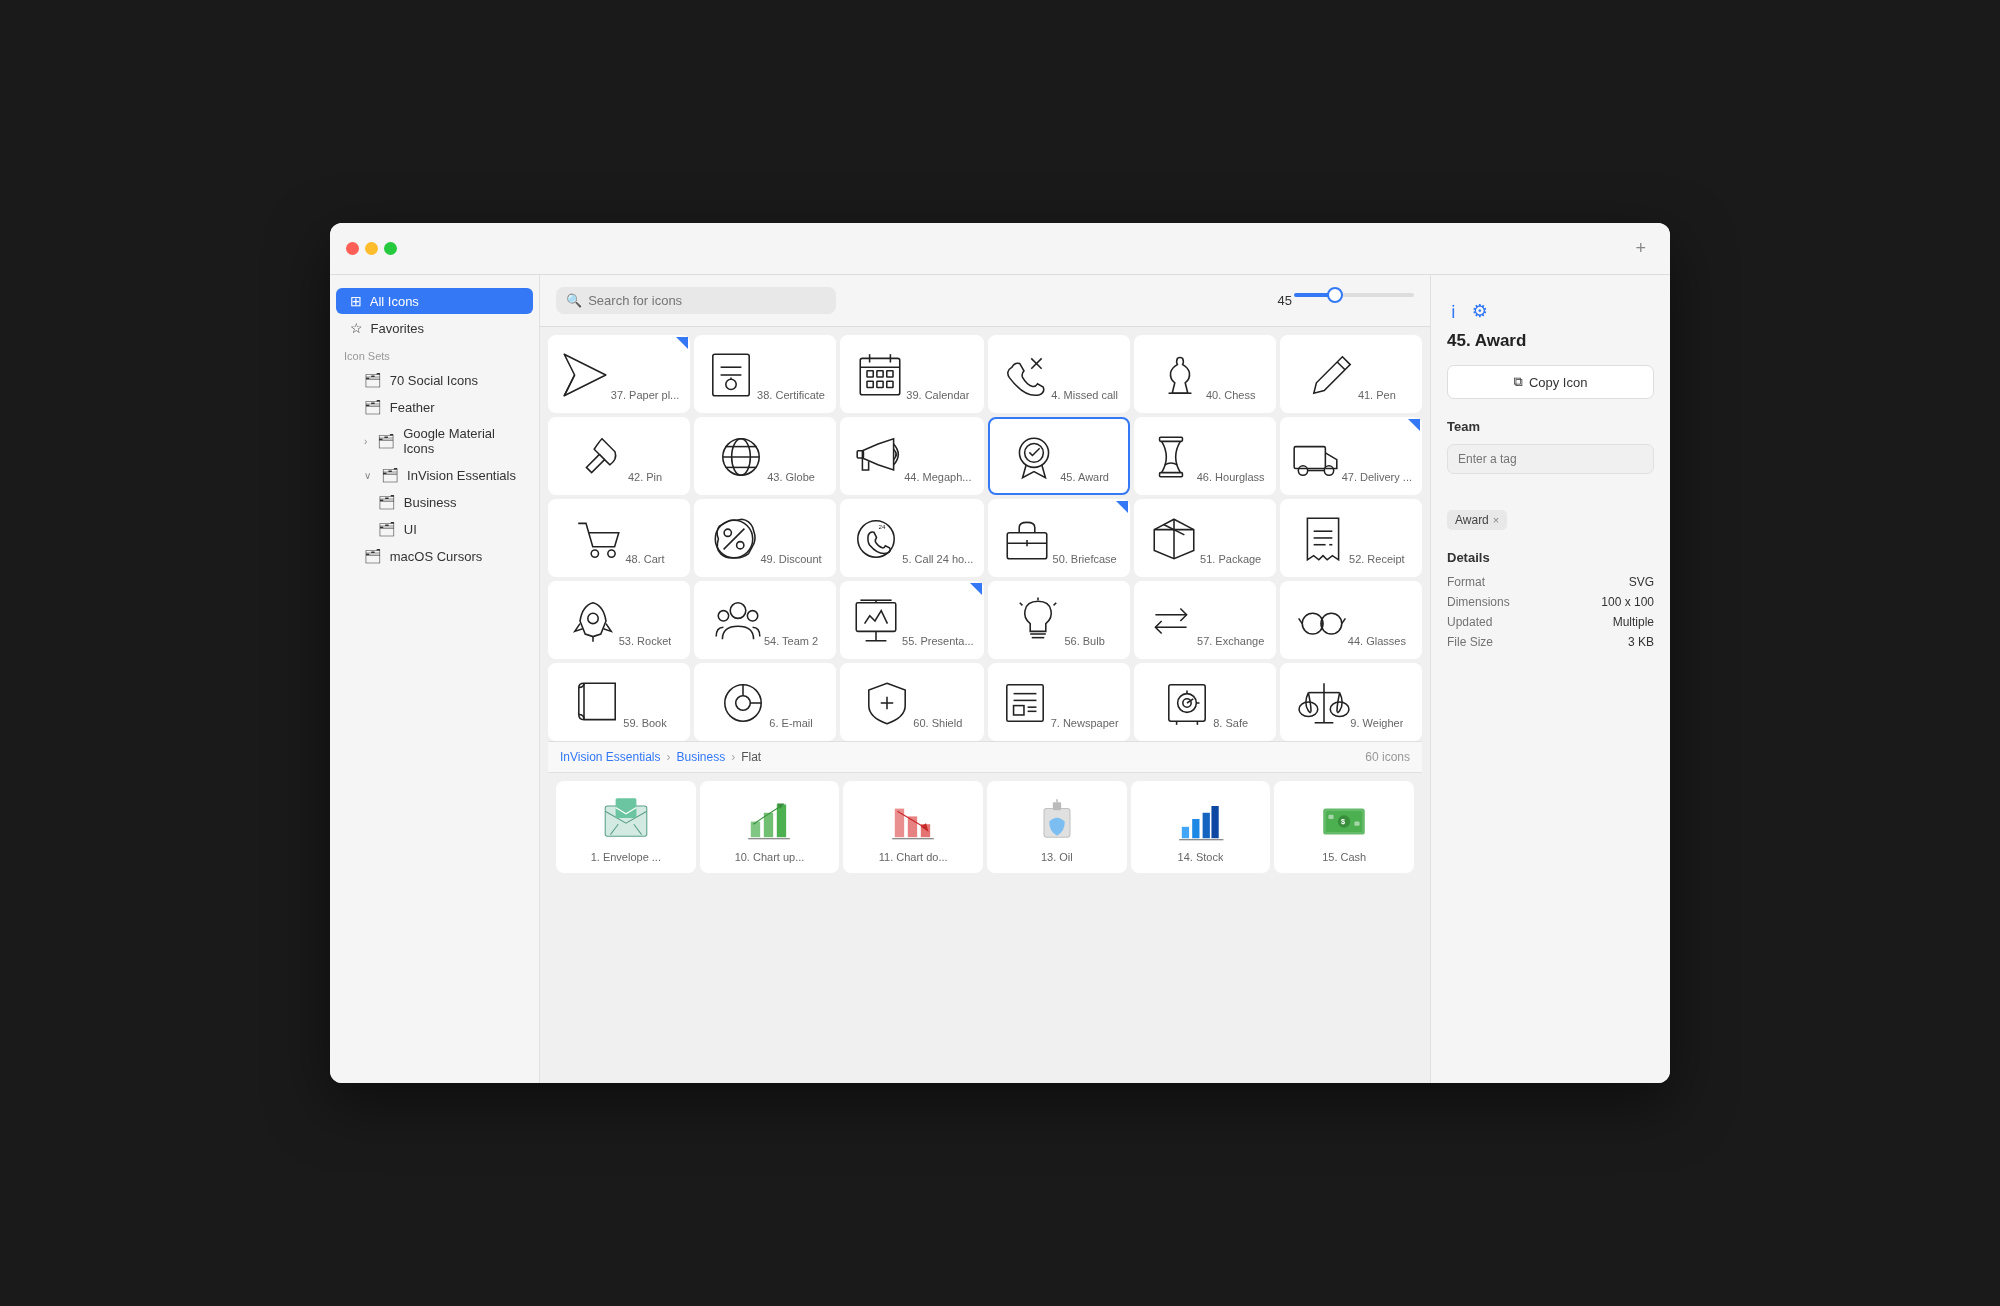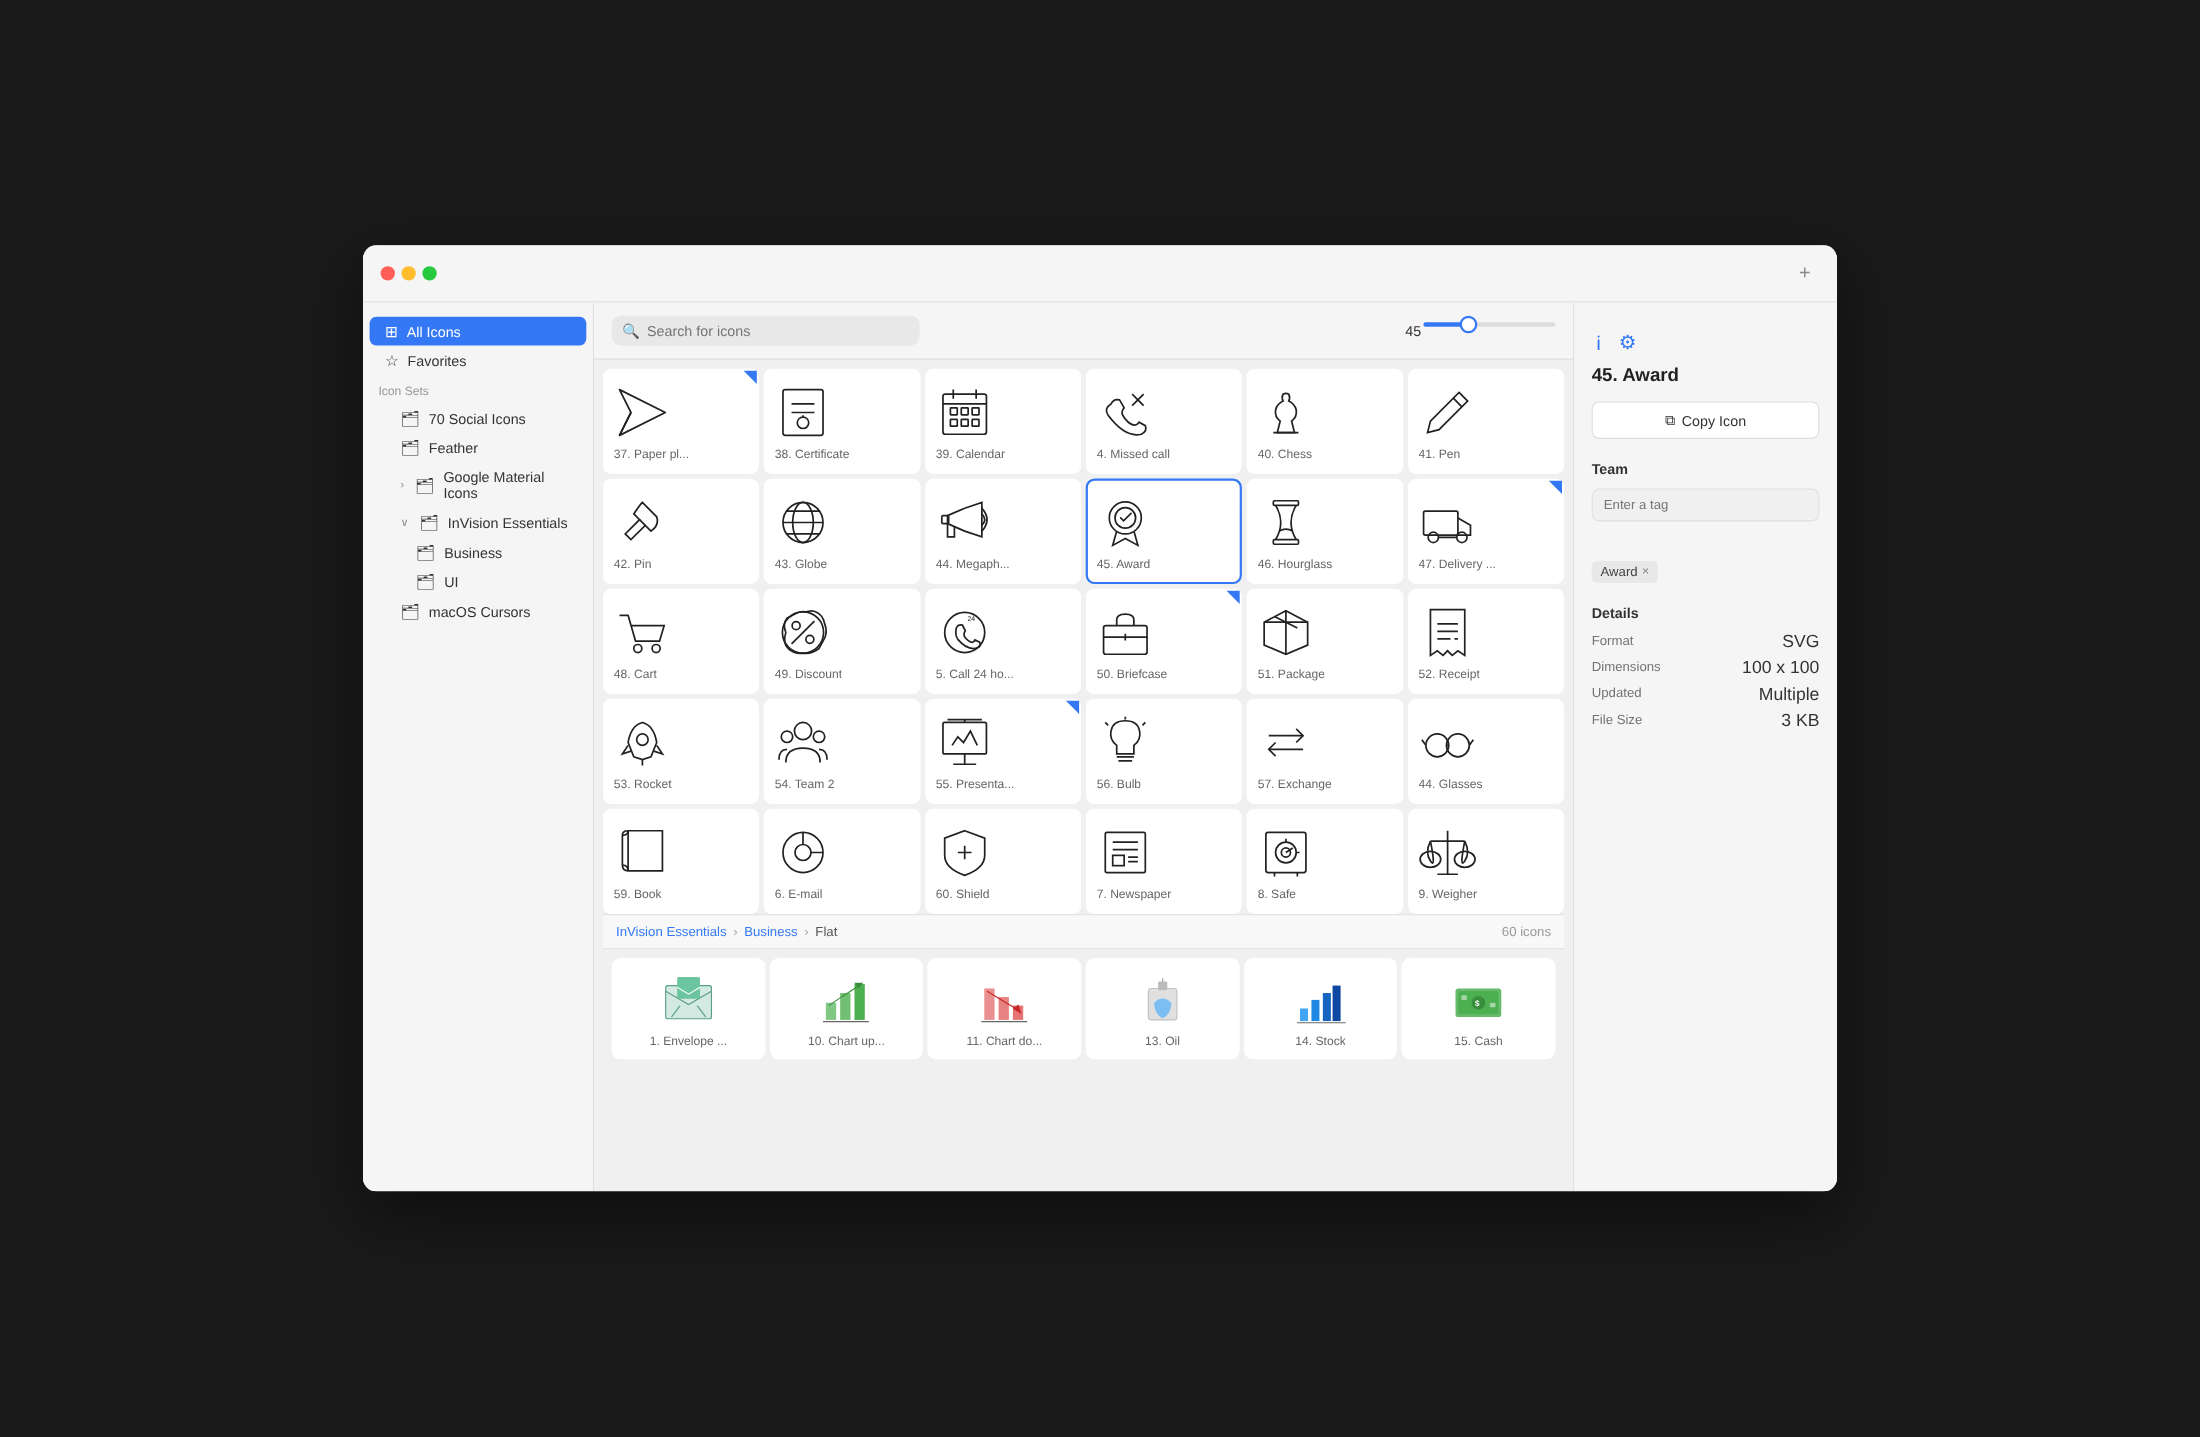--- a/index.html
+++ b/index.html
@@ -151,22 +151,22 @@
       overflow-y: auto;
       padding: 8px;
     }
     .icons-grid {
       display: grid;
       grid-template-columns: repeat(6, 1fr);
       gap: 4px;
     }
     .icon-cell {
       display: flex;
-      flex-direction: column;
-      align-items: flex-start;
+      flex-direction: row;
+      align-items: flex-end;
       justify-content: center;
       padding: 12px 8px 10px;
       border-radius: 8px;
       cursor: pointer;
       position: relative;
       background: white;
       border: 2px solid transparent;
     }
     .icon-cell.selected { border-color: #3478f6; background: white; }
     .icon-cell svg { width: 52px; height: 52px; }
@@ -283,21 +283,21 @@
       background: #e8e8e8;
       border-radius: 5px;
       padding: 3px 8px;
       font-size: 12px;
       color: #444;
       margin-top: 28px;
     }
     .tag-remove { cursor: pointer; color: #888; font-size: 11px; }
     .details-grid { display: grid; grid-template-columns: 1fr 1fr; gap: 6px 4px; }
     .detail-key { font-size: 12px; color: #737373; }
-    .detail-val { font-size: 16px; color: #333; text-align: right; }
+    .detail-val { font-size: 12px; color: #333; text-align: right; }
     .panel-icon-button {
       background: none;
       border: none;
       font-size: 18px;
       color: #3478f6;
       cursor: pointer;
       padding: 4px;
     }
   </style>
 </head>

